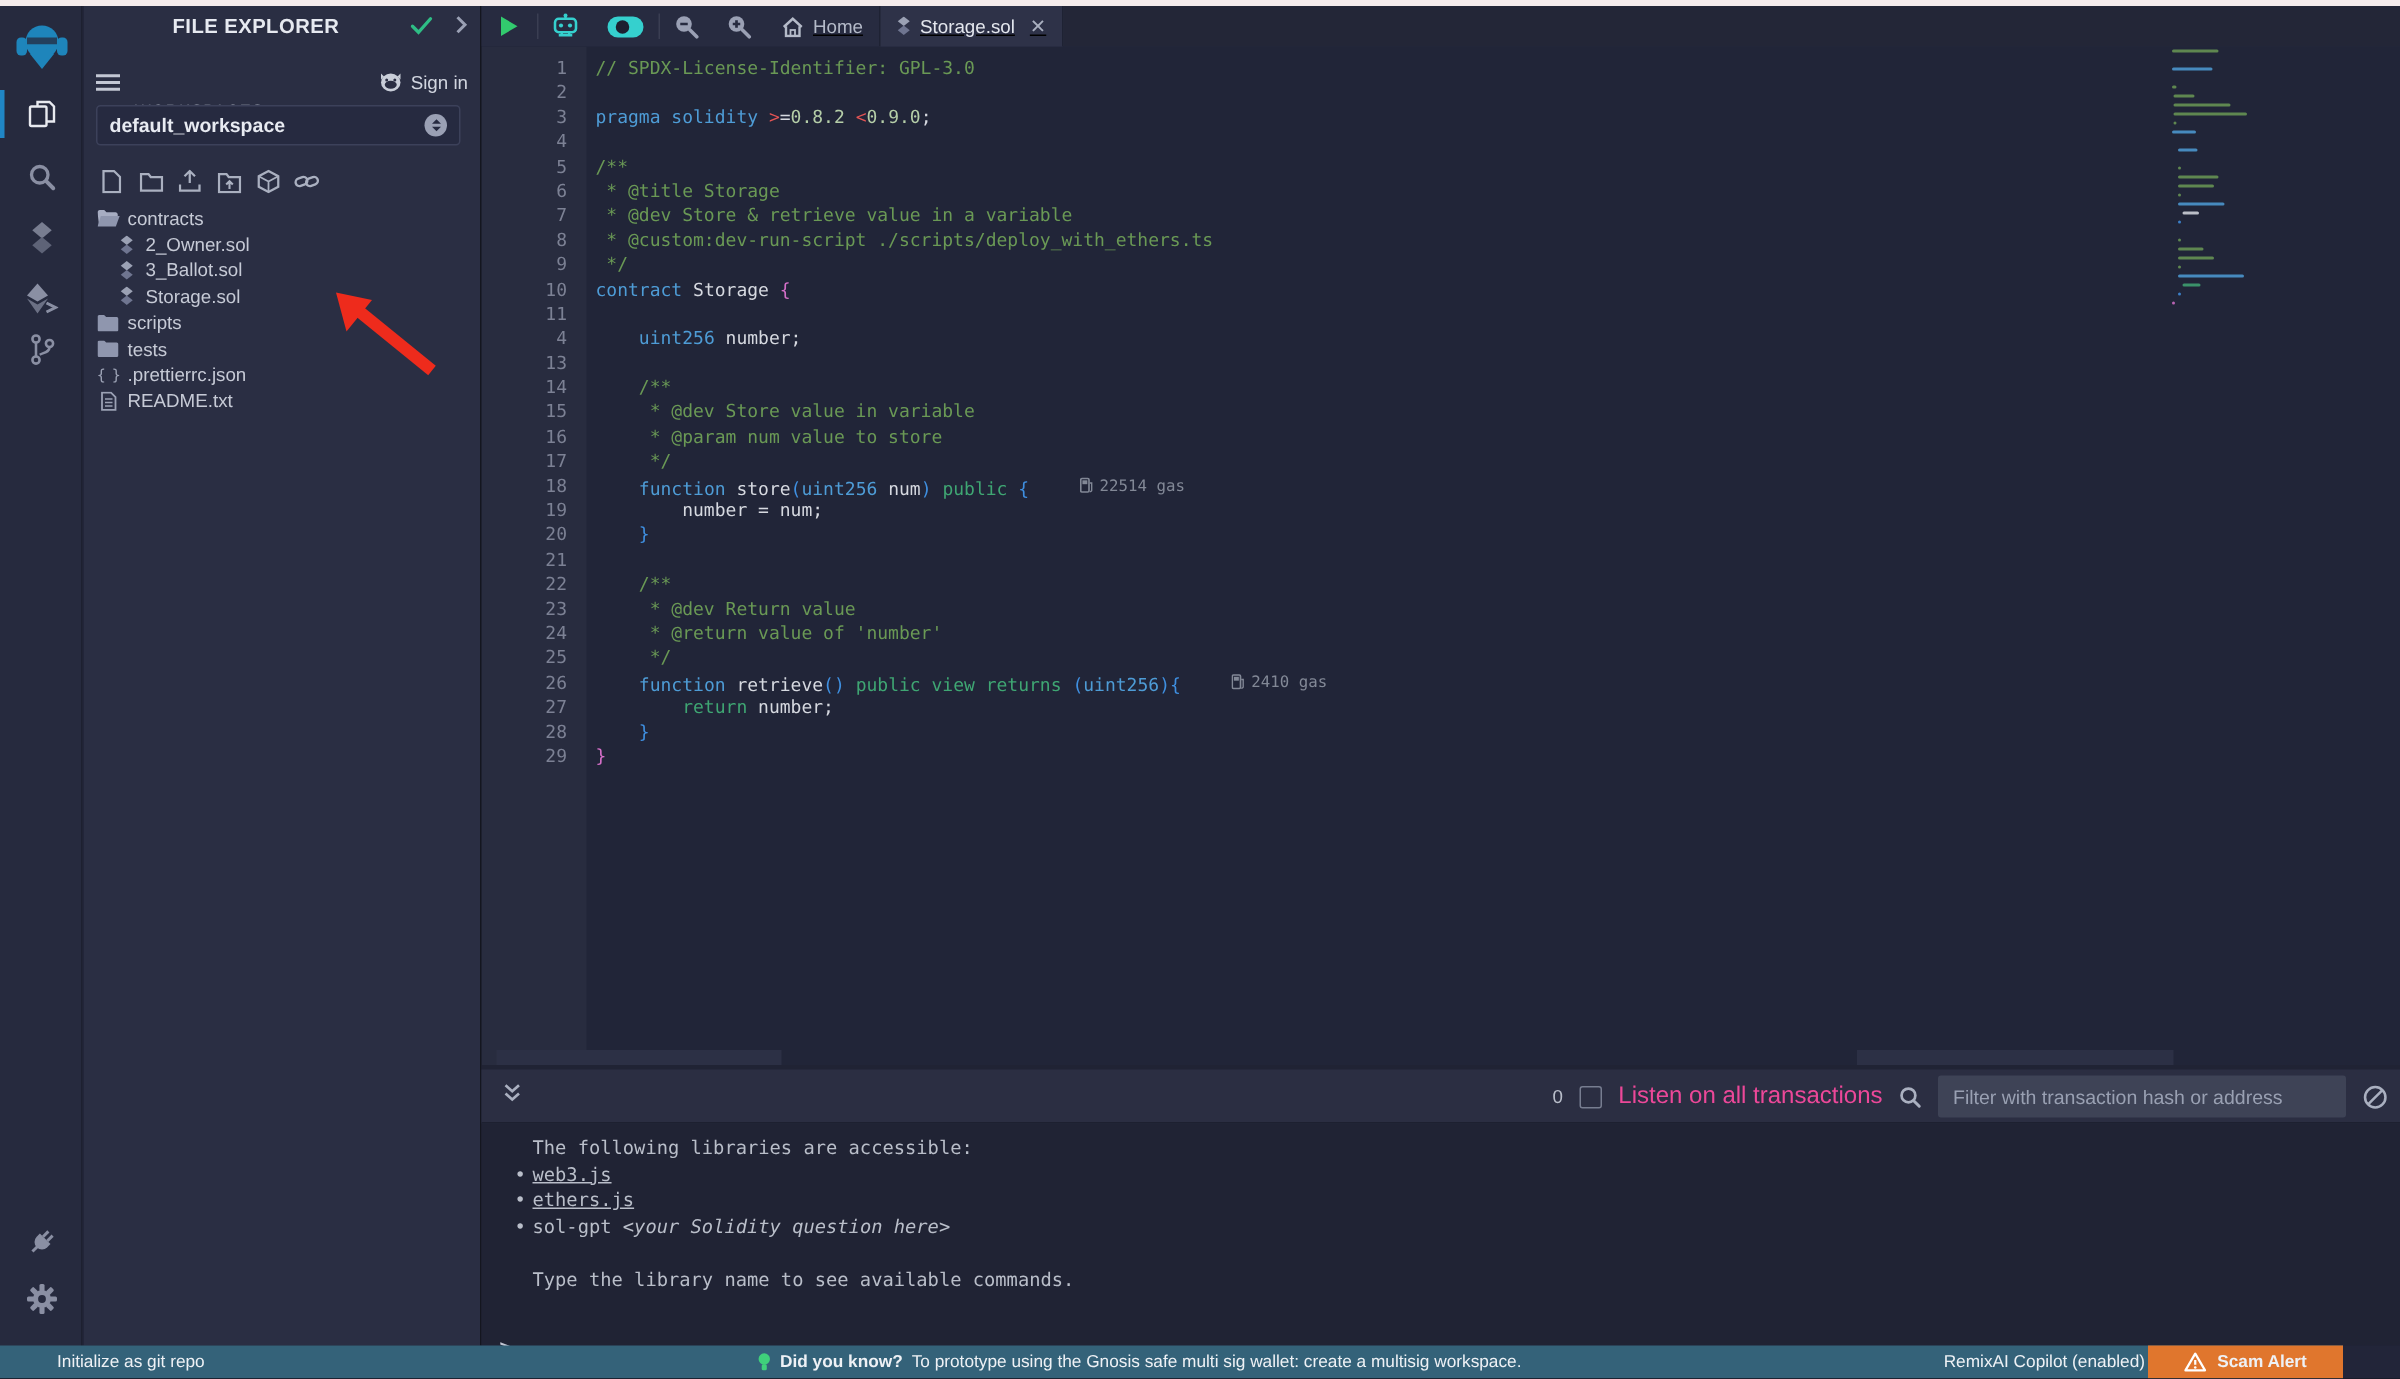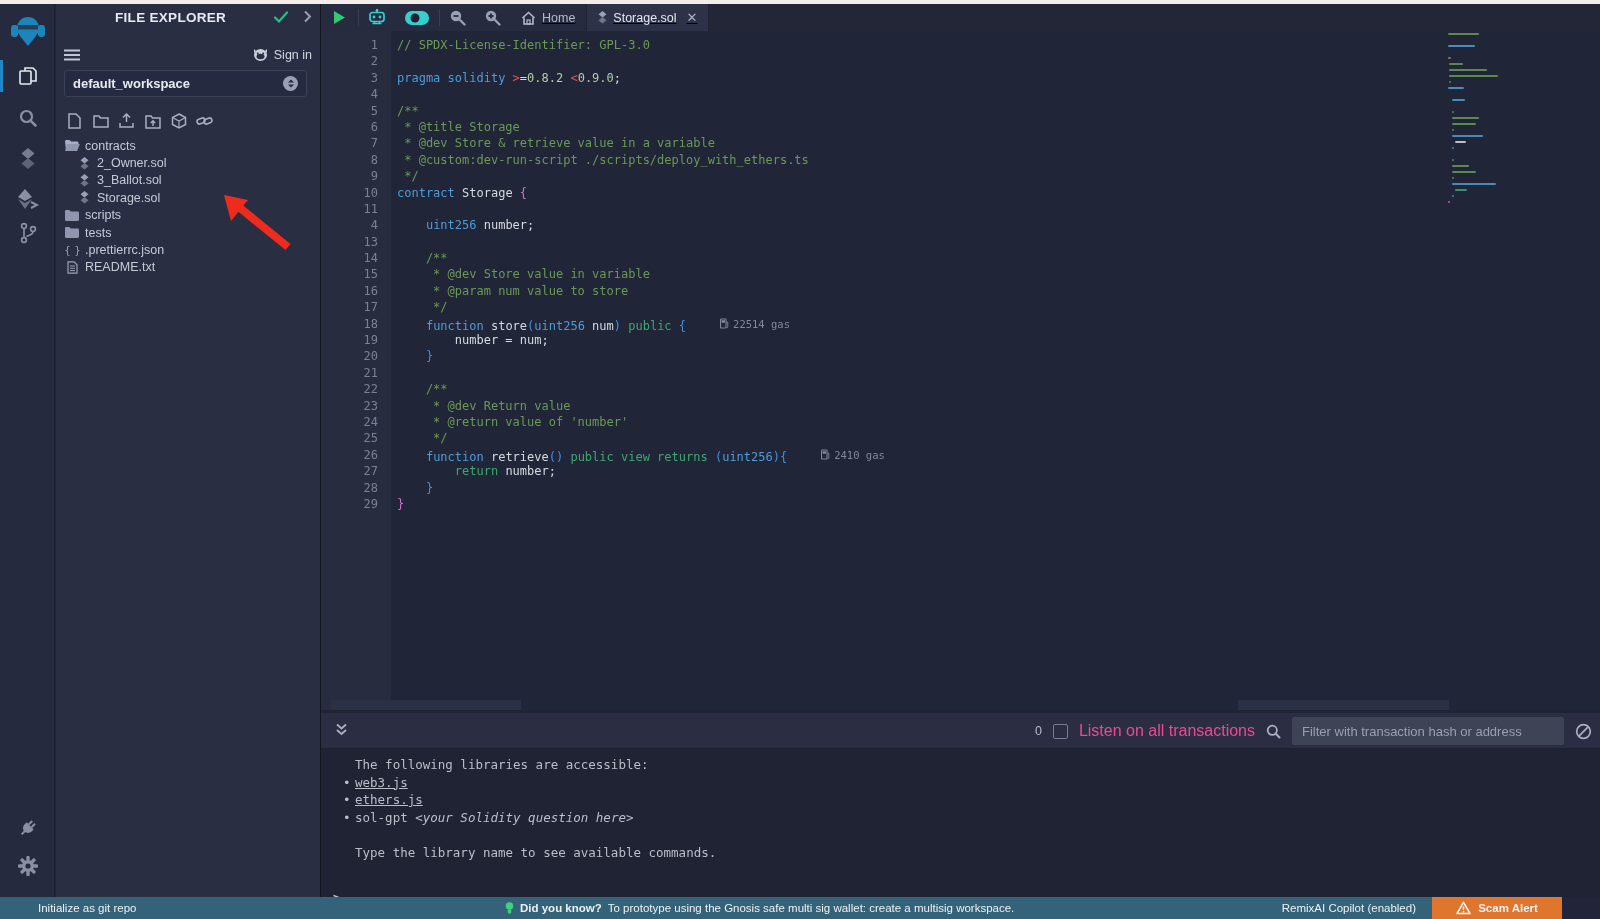--- a/index.html
+++ b/index.html
@@ -78,21 +78,21 @@
   .t-link { text-decoration:underline; cursor:pointer; }
   .t-it { font-style:italic; }
   .t-prompt { padding-left:12px; margin-top:28px; font-weight:700; color:#c3c7d4; }
 
   
   .status-bar { position:absolute; left:0; bottom:0; width:1562px; height:22px; background:#346279; display:flex; align-items:center; color:#eef1f5; font-size:11.5px; }
   .sb-left { padding-left:38px; }
   .sb-tip { position:absolute; left:505px; display:flex; align-items:center; gap:6px; }
   .sb-tip b { font-weight:700; }
   .sb-right { margin-left:auto; display:flex; align-items:center; height:100%; }
-  .sb-copilot { margin-right:16px;text-align:center; }
+  .sb-copilot { margin-right:2px;text-align:center; }
   .sb-scam { height:100%; width:130px; background:#e0762d; display:flex; align-items:center; justify-content:center; gap:7px; font-weight:700; cursor:pointer; }
 </style>
 </head>
 <body>
 
 <div class="screen">
   <div class="top-line"></div>
 
   <div class="activity-bar">
     <div class="ab-logo">

